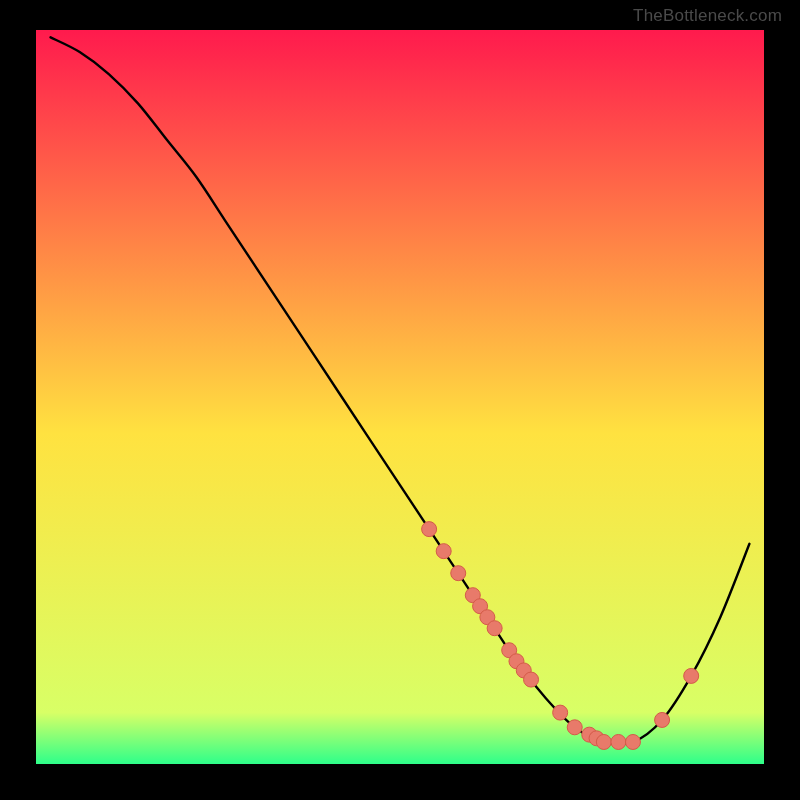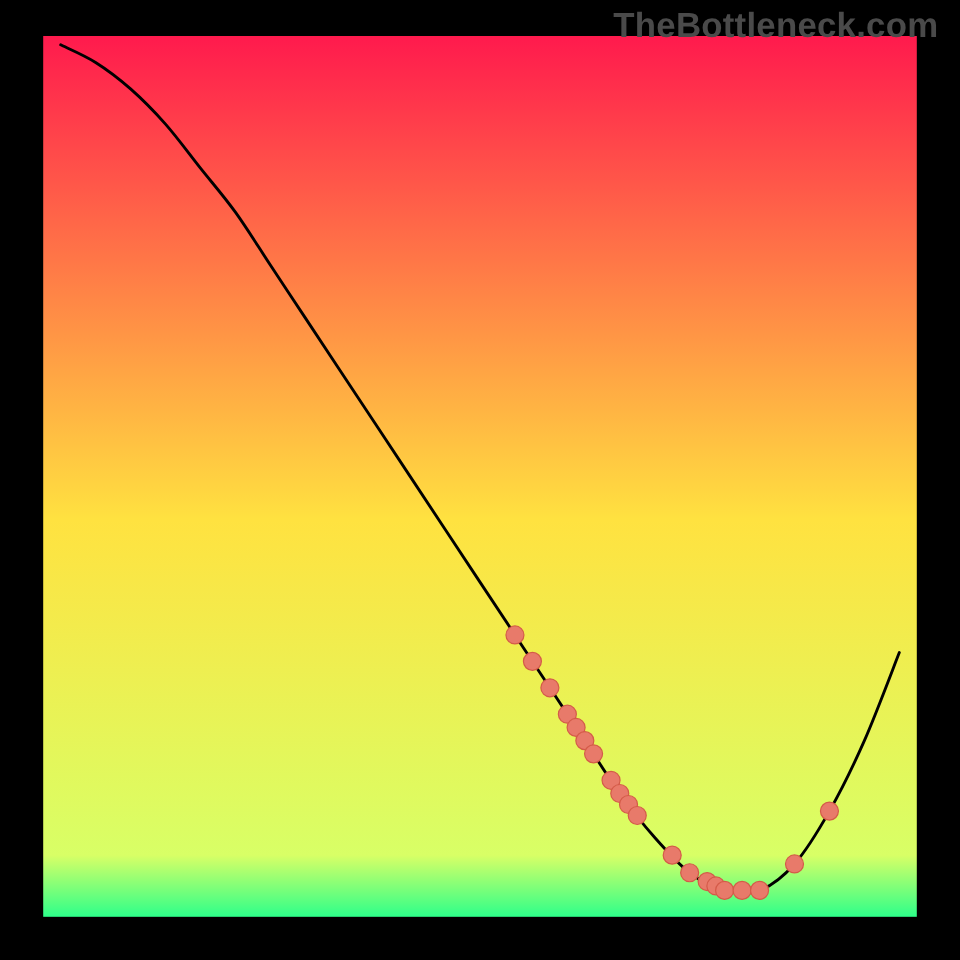--- a/index.html
+++ b/index.html
@@ -17,22 +17,22 @@
     height: 800px;
   }
   svg {
     display: block;
   }
   .watermark {
     position: absolute;
     top: 6px;
     right: 18px;
     color: #4a4a4a;
-    font-size: 29px;
-    font-weight: 700;
+    font-size: 17px;
+    font-weight: 400;
     letter-spacing: 0.2px;
     user-select: none;
   }
 </style>
 </head>
 <body>
 
 <div class="canvas-wrap">
   <svg id="chart-svg" width="800" height="800" viewBox="0 0 800 800">
       <defs>

